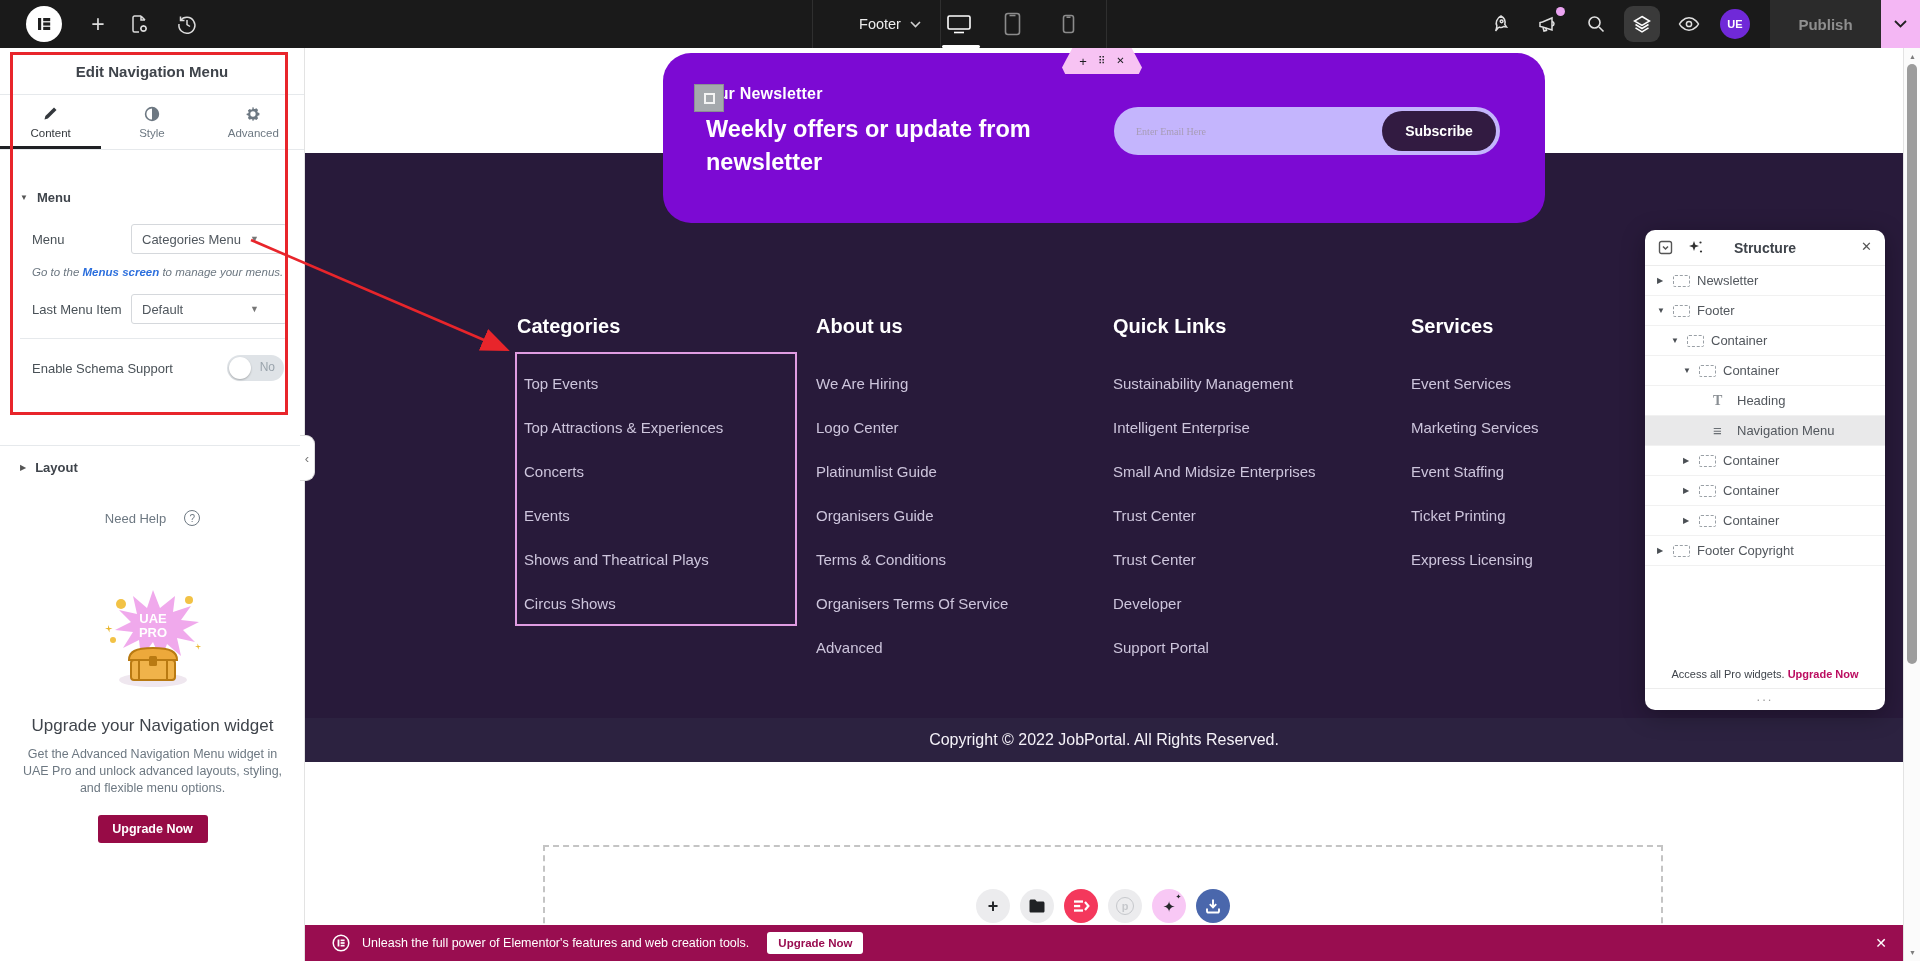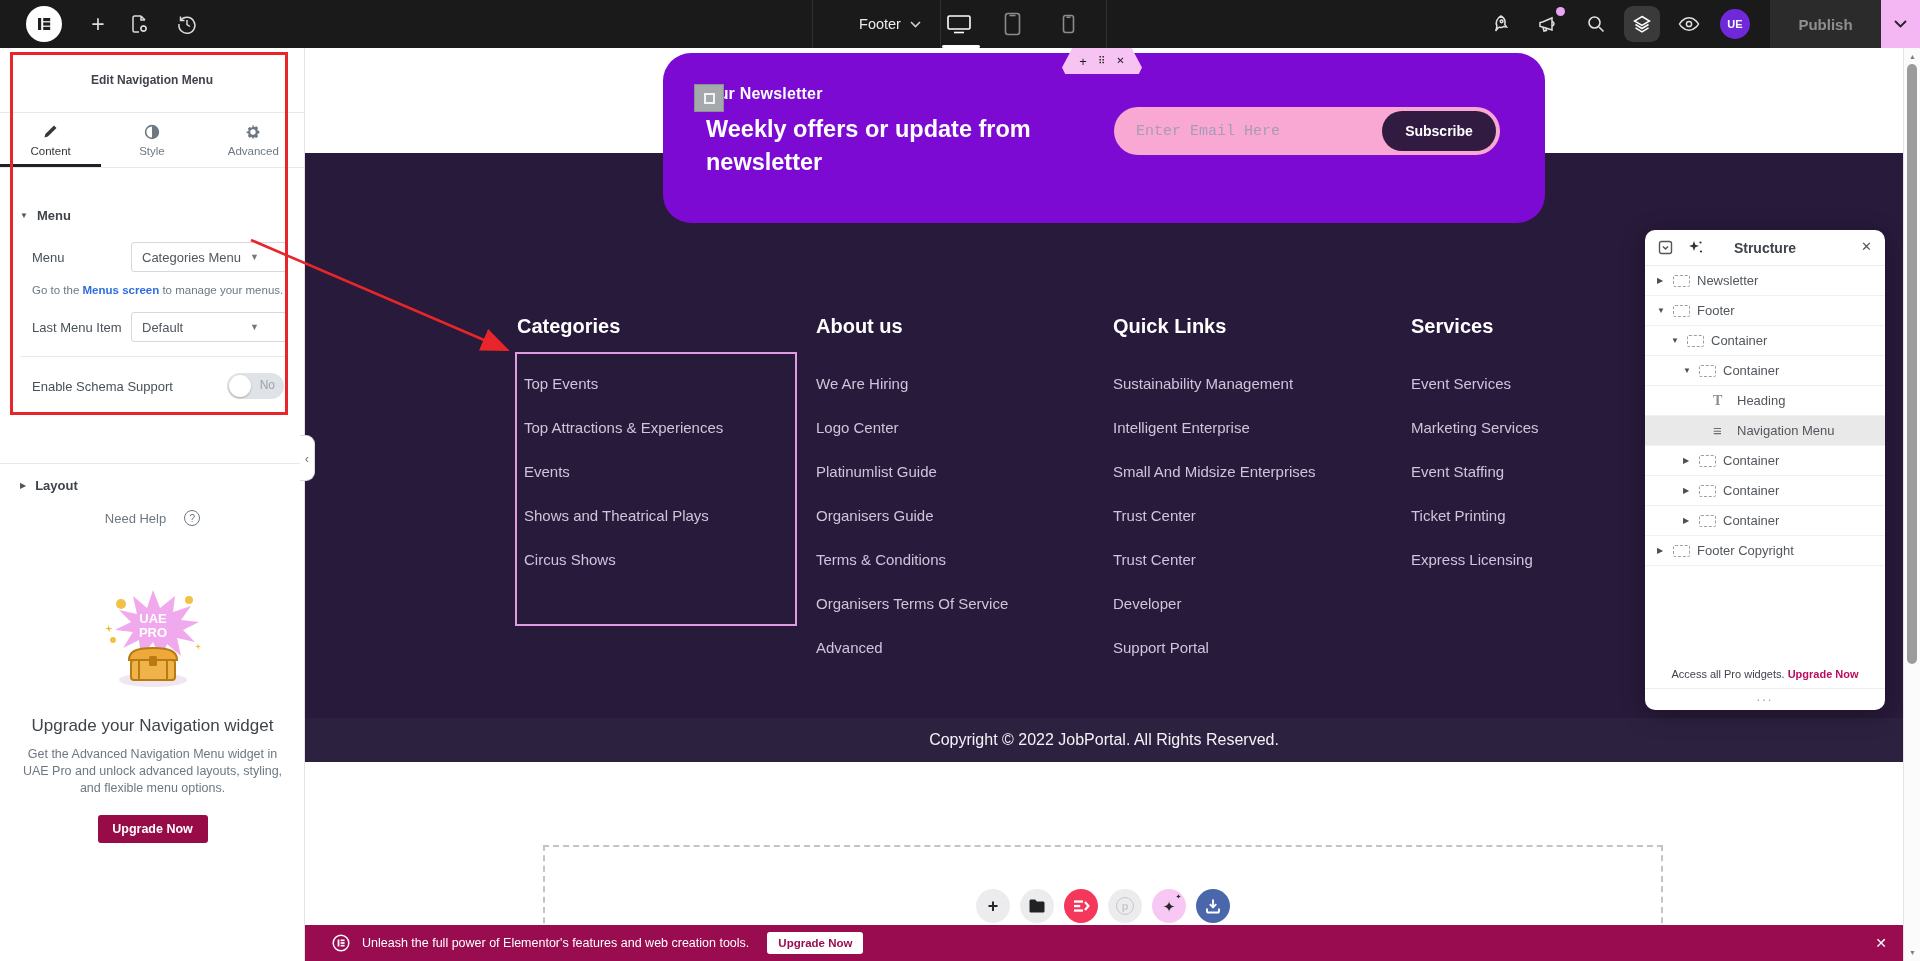--- a/index.html
+++ b/index.html
@@ -15,34 +15,34 @@
   .page-switcher{position:absolute;left:828px;top:0;height:48px;width:124px;display:flex;align-items:center;justify-content:center;gap:9px;color:#ececec;font-size:14.5px;cursor:pointer}
   .devices-underline{position:absolute;left:942px;top:45px;width:38px;height:3px;background:#fff;border-radius:2px}
   .layers-btn{position:absolute;left:1624px;top:6px;width:36px;height:36px;background:#3a3a3a;border-radius:9px;display:flex;align-items:center;justify-content:center;cursor:pointer}
   .notif-dot{position:absolute;left:1556px;top:7px;width:9px;height:9px;border-radius:50%;background:#eba4f2}
   .avatar{position:absolute;left:1720px;top:9px;width:30px;height:30px;border-radius:50%;background:#7029d8;color:#fff;font-size:11px;font-weight:700;display:flex;align-items:center;justify-content:center;cursor:pointer}
   .publish-btn{position:absolute;left:1770px;top:0;width:111px;height:48px;background:#2b2b2b;color:#8f8f8f;font-size:15px;font-weight:700;display:flex;align-items:center;justify-content:center;cursor:pointer}
   .publish-chev{position:absolute;left:1881px;top:0;width:39px;height:48px;background:#f4b7f4;display:flex;align-items:center;justify-content:center;cursor:pointer}
 
   
   .panel{position:absolute;left:0;top:48px;width:305px;height:913px;background:#fff;border-right:1px solid #e3e3e3;z-index:40}
-  .panel-title{height:65px;display:flex;align-items:center;justify-content:center;font-size:12px;font-weight:700;color:#3f444b;border-bottom:1px solid #e6e9ec}
+  .panel-title{height:47px;display:flex;align-items:center;justify-content:center;font-size:15px;font-weight:700;color:#3f444b;border-bottom:1px solid #e6e9ec}
   .tabs{display:flex;height:55px;border-bottom:1px solid #e6e9ec}
   .tab{flex:1;display:flex;flex-direction:column;align-items:center;justify-content:center;gap:5px;color:#6d7882;font-size:11.5px;cursor:pointer;position:relative}
   .tab .ticn{height:17px;display:flex;align-items:center;color:#6d7882}
   .tab.active{color:#34383d}
   .tab.active .ticn{color:#34383d}
   .tab.active::after{content:"";position:absolute;left:0;bottom:0;width:100%;height:3px;background:#1f2124}
   .sec-head{display:flex;align-items:center;gap:9px;padding:0 0 0 20px;height:42px;font-size:13px;font-weight:700;color:#3f444b;cursor:pointer}
   .sec-caret{font-size:8px;color:#555}
   .ctl-row{position:relative;height:30px;margin:0 17px 0 32px}
   .ctl-label{position:absolute;left:0;top:8px;font-size:13px;color:#495157}
   .select{position:absolute;right:0;top:0;width:156px;height:30px;border:1px solid #d5d8dc;border-radius:3px;background:#fff;display:flex;align-items:center;justify-content:space-between;padding:0 27px 0 10px;font-size:13px;color:#50575e;cursor:pointer}
   .select .sel-caret{font-size:9px;color:#777}
-  .note{margin:12px 17px 0 32px;font-size:11.5px;color:#6d7882}
+  .note{margin:12px 17px 0 32px;font-size:11.5px;font-style:italic;color:#6d7882}
   .note .lnk{color:#2c6fdd;font-weight:700;cursor:pointer}
   .hr{height:1px;background:#e6e9ec;margin:14px 17px 14px 20px}
   .hr-full{height:1px;background:#e6e9ec}
   .toggle{position:absolute;right:3px;top:2px;width:57px;height:26px;border-radius:13px;background:#dfe3e7;cursor:pointer}
   .toggle .knob{position:absolute;left:2px;top:2px;width:22px;height:22px;border-radius:50%;background:#fff;box-shadow:0 1px 2px rgba(0,0,0,.25)}
   .toggle .tstate{position:absolute;right:9px;top:5px;font-size:12px;color:#9aa4ac}
   .need-help{position:absolute;left:0;top:462px;width:305px;display:flex;align-items:center;justify-content:center;gap:18px;color:#6d7882;font-size:13px;cursor:pointer}
   .qmark{width:16px;height:16px;border:1.4px solid #6d7882;border-radius:50%;font-size:10px;display:flex;align-items:center;justify-content:center}
   .collapse-tab{position:absolute;left:300px;top:435px;width:15px;height:46px;background:#fff;border:1px solid #dcdcdc;border-left:none;border-radius:0 9px 9px 0;display:flex;align-items:center;justify-content:center;color:#777;font-size:13px;cursor:pointer;z-index:41}
   .upgrade-wrap{position:absolute;left:0;top:540px;width:305px;text-align:center}
@@ -51,21 +51,21 @@
   .upgrade-btn{margin:18px auto 0;width:110px;height:28px;background:#970b46;border-radius:3px;color:#fff;font-size:12.5px;font-weight:700;display:flex;align-items:center;justify-content:center;cursor:pointer}
 
   
   .canvas-bg{position:absolute;left:305px;top:48px;width:1598px;height:913px;background:#fff}
   .footer-dark{position:absolute;left:305px;top:153px;width:1598px;height:565px;background:#281a3a}
   .copyright{position:absolute;left:305px;top:718px;width:1598px;height:44px;background:#2c2240;color:#f5f2f8;font-size:16px;font-weight:500;display:flex;align-items:center;justify-content:center;cursor:pointer}
 
   .banner{position:absolute;left:663px;top:53px;width:882px;height:170px;background:#7c0ad3;border-radius:28px;z-index:5}
   .eyebrow{position:absolute;left:43px;top:32px;font-size:16px;font-weight:700;color:#fff;letter-spacing:.2px}
   .nl-heading{position:absolute;left:43px;top:60px;width:390px;font-size:23.5px;line-height:33px;font-weight:700;color:#fff}
-  .email{position:absolute;left:451px;top:54px;width:386px;height:48px;border:none;outline:none;border-radius:24px;background:#f9a8d4;padding:0 130px 0 22px;font-size:15px;color:#40364e;font-family:Liberation Mono, monospace}
+  .email{position:absolute;left:451px;top:54px;width:386px;height:48px;border:none;outline:none;border-radius:24px;background:#c4b5fd;padding:0 130px 0 22px;font-size:10px;color:#40364e;font-family:Liberation Serif, serif}
   .email::placeholder{color:#a79cb5}
   .subscribe{position:absolute;left:719px;top:58px;width:114px;height:40px;border-radius:20px;background:#321b41;color:#fff;font-size:14px;font-weight:700;display:flex;align-items:center;justify-content:center;cursor:pointer}
   .pink-tab{position:absolute;left:1062px;top:48px;width:80px;height:26px;background:#f7c3f3;clip-path:polygon(13% 0%,87% 0%,100% 75%,96% 100%,4% 100%,0% 75%);display:flex;align-items:center;justify-content:center;gap:11px;color:#1c1e21;z-index:6}
   .pink-tab .pt{cursor:pointer;line-height:1}
   .widget-handle{position:absolute;left:694px;top:84px;width:30px;height:28px;background:#a5a9ad;border:1px solid #8b8f93;z-index:7;display:flex;align-items:center;justify-content:center;cursor:grab}
   .widget-handle .inner{width:11px;height:11px;border:2px solid #f4f4f4}
 
   .fcol{position:absolute;top:314px;z-index:4}
   .c0{left:517px}.c1{left:816px}.c2{left:1113px}.c3{left:1411px}
   .fcol h3{font-size:20px;font-weight:700;color:#fff;line-height:24px;cursor:pointer}
@@ -345,20 +345,21 @@
 <div class="widget-handle">
     <span class="inner"></span>
   </div>
 
 <div class="fcol c0">
   <h3>Categories</h3>
   <div class="flist">
 
   <div class="fitem">Top Events</div>
       <div class="fitem">Top Attractions &amp; Experiences</div>
+      <div class="fitem">Concerts</div>
       <div class="fitem">Events</div>
       <div class="fitem">Shows and Theatrical Plays</div>
       <div class="fitem">Circus Shows</div>
     </div>
 </div>
 <div class="fcol c1">
   <h3>About us</h3>
   <div class="flist">
 
   <div class="fitem">We Are Hiring</div>

